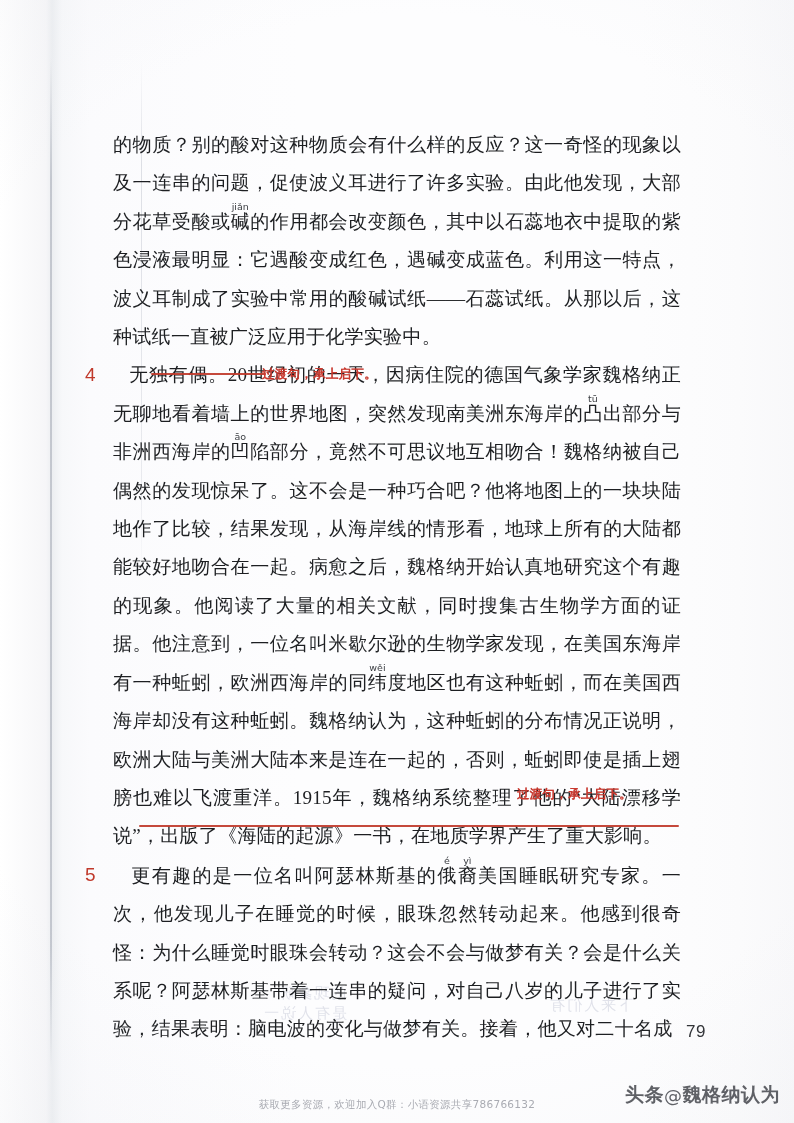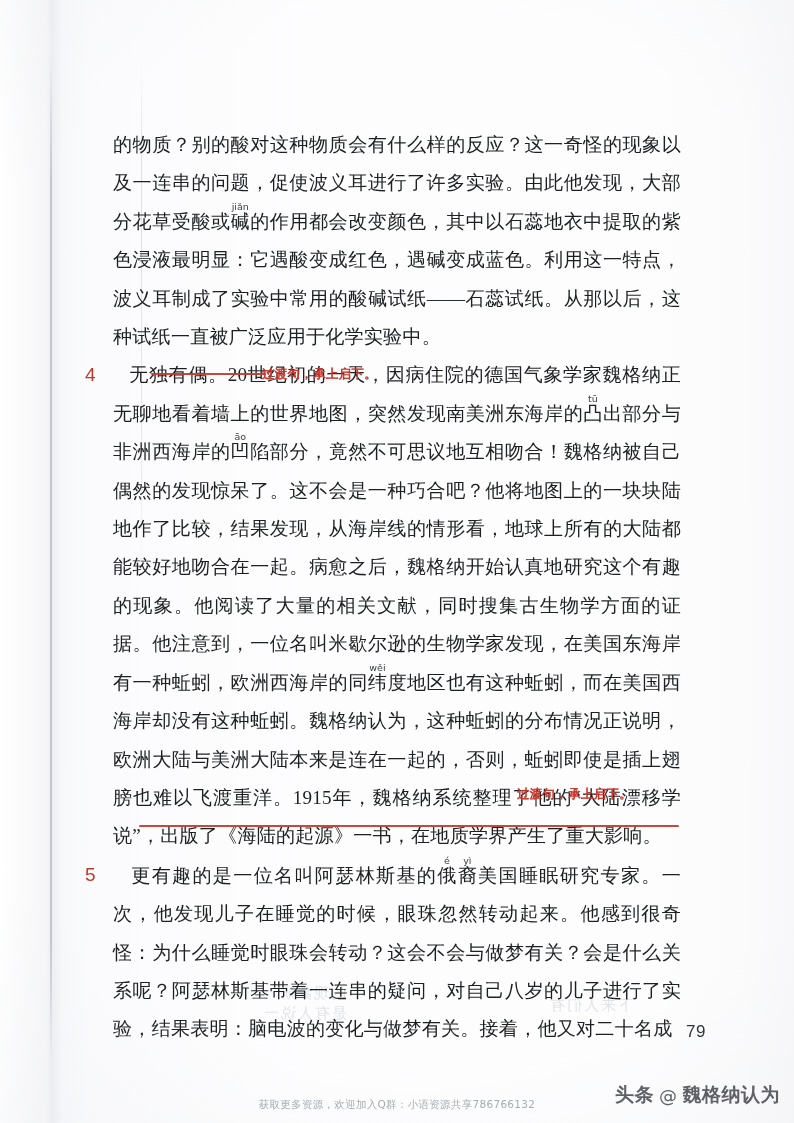--- a/index.html
+++ b/index.html
@@ -153,21 +153,20 @@
     color: #a9abb2;
     font-family: "DejaVu Sans", sans-serif;
     letter-spacing: .3px;
   }
   #brand-watermark {
     position: absolute;
     right: 14px;
     top: 1082px;
     display: flex;
     align-items: center;
-    gap: 5px;
     font-size: 19px;
     color: #4a4c52;
     font-family: "DejaVu Sans", sans-serif;
     font-weight: 700;
     letter-spacing: .5px;
     opacity: .88;
     justify-content: center;
   }
   #brand-watermark .at-sign {
     font-weight: 400;

